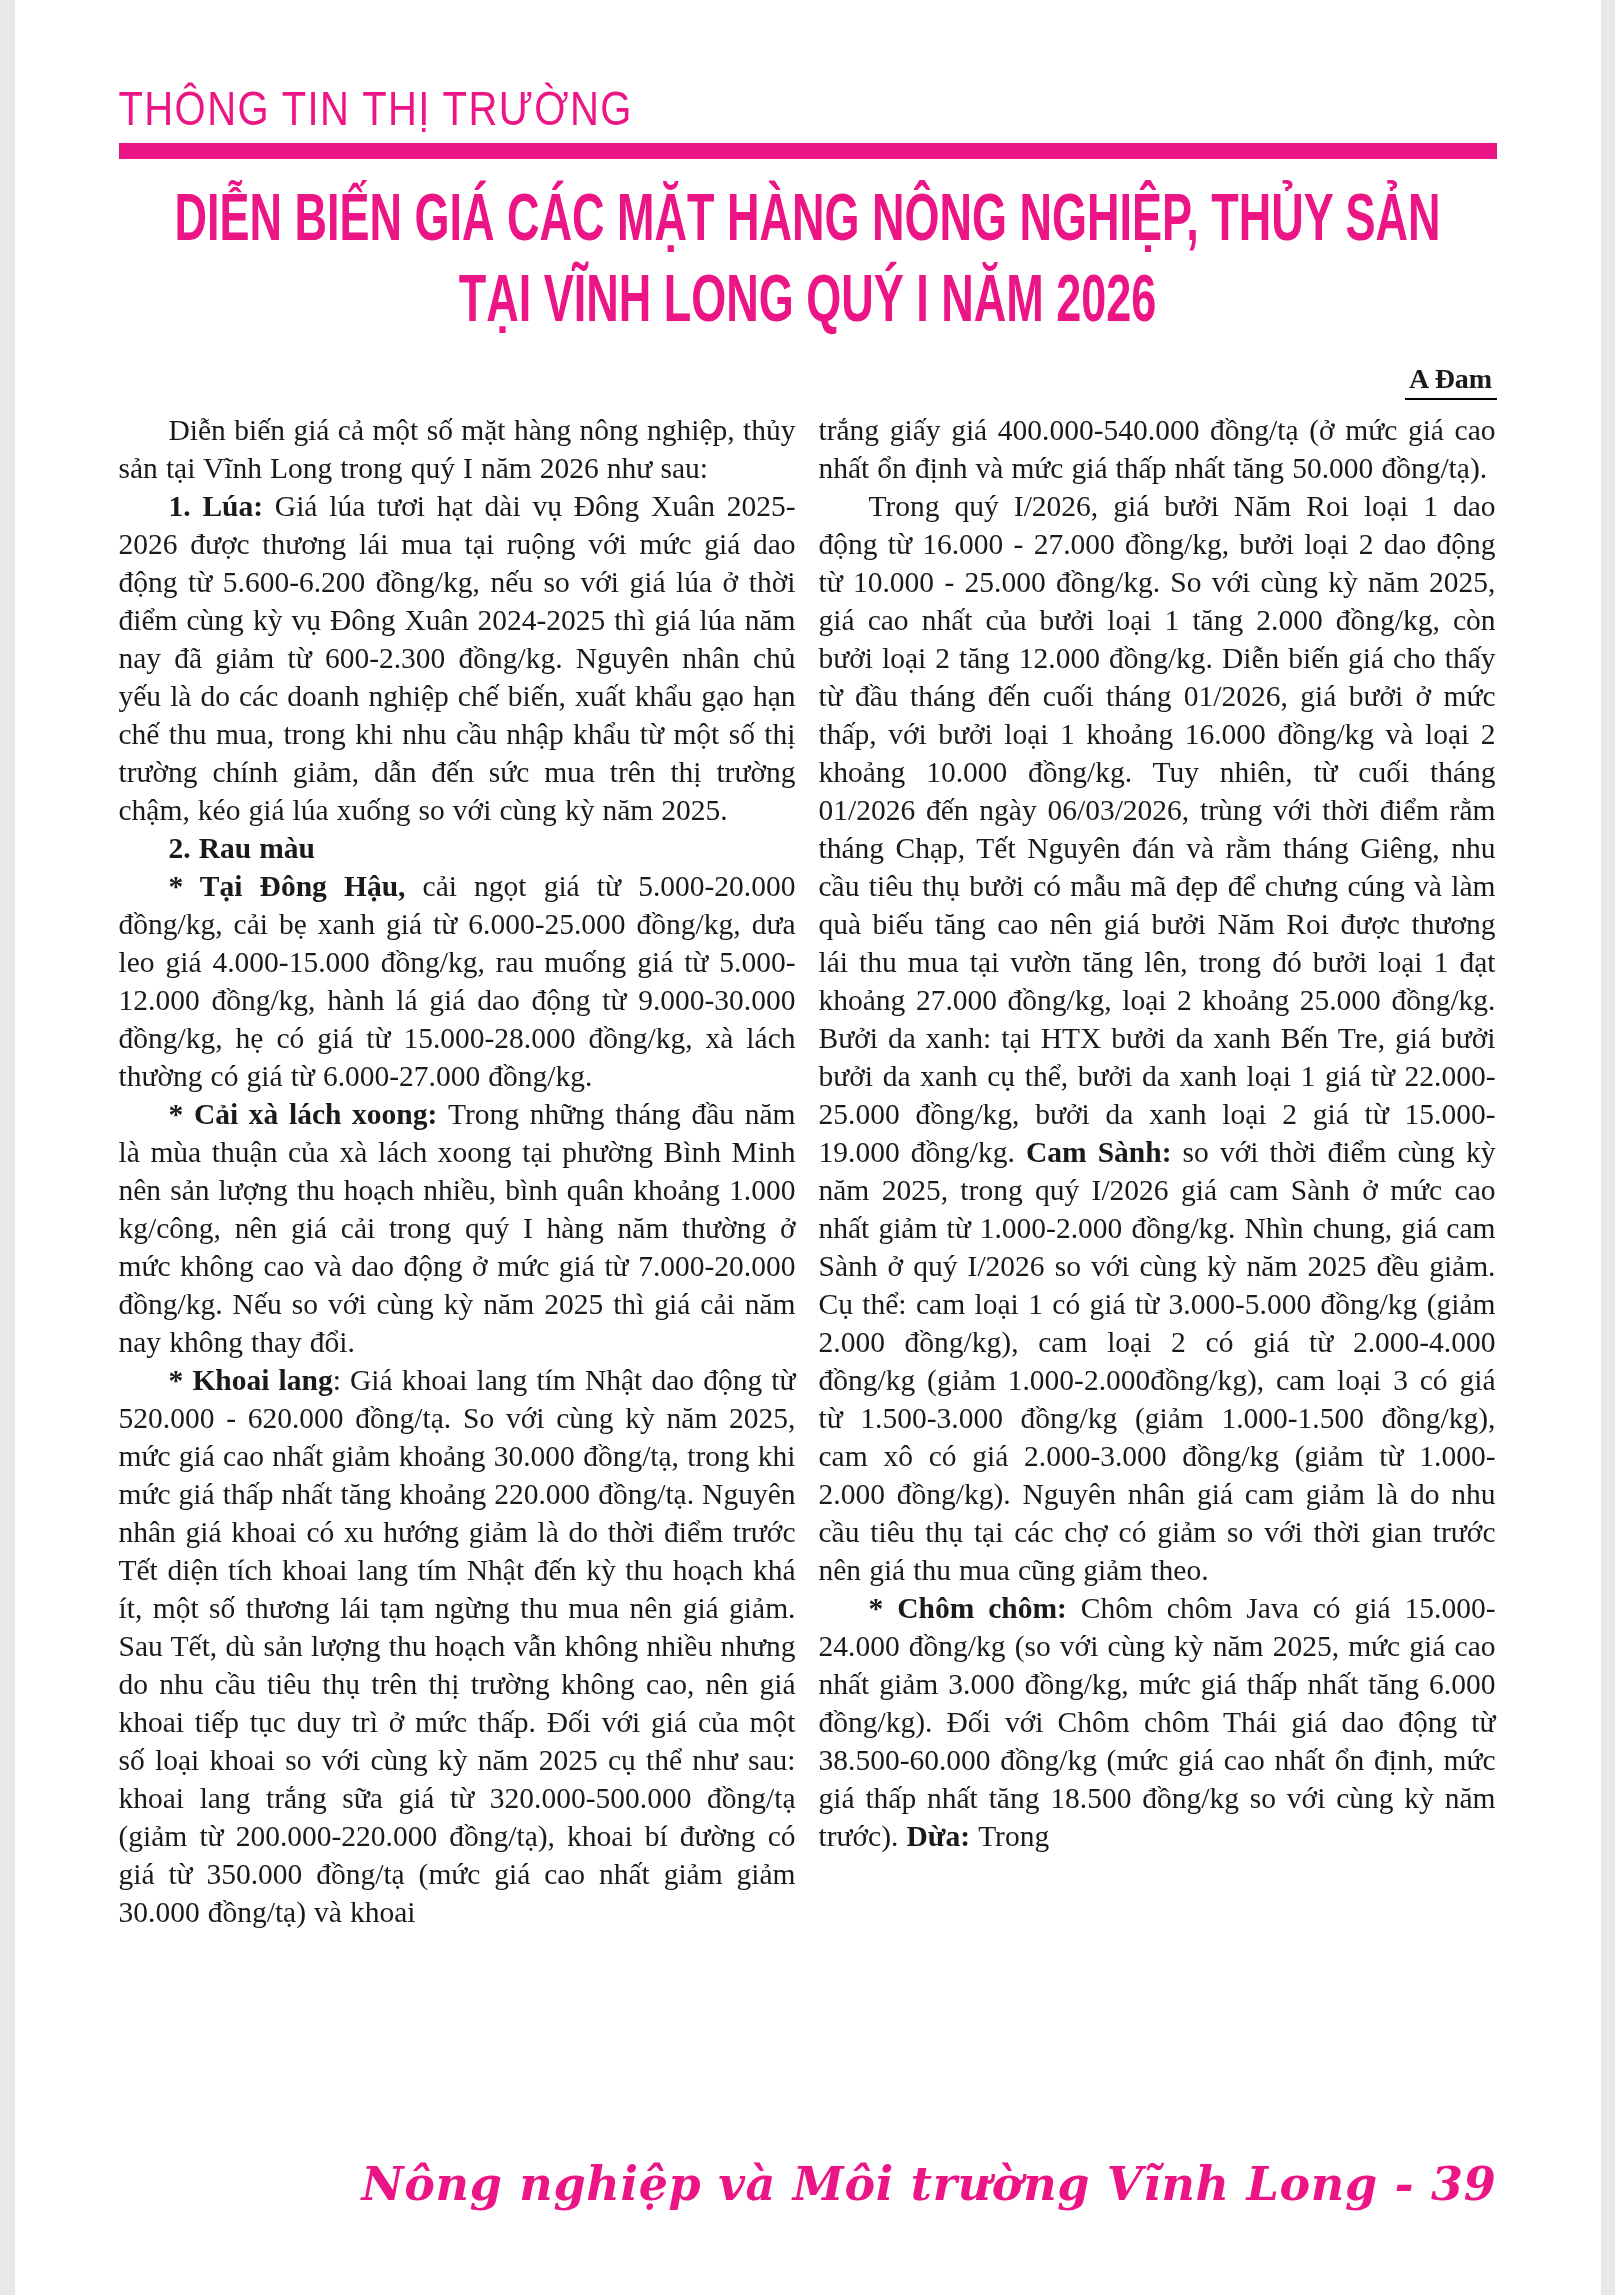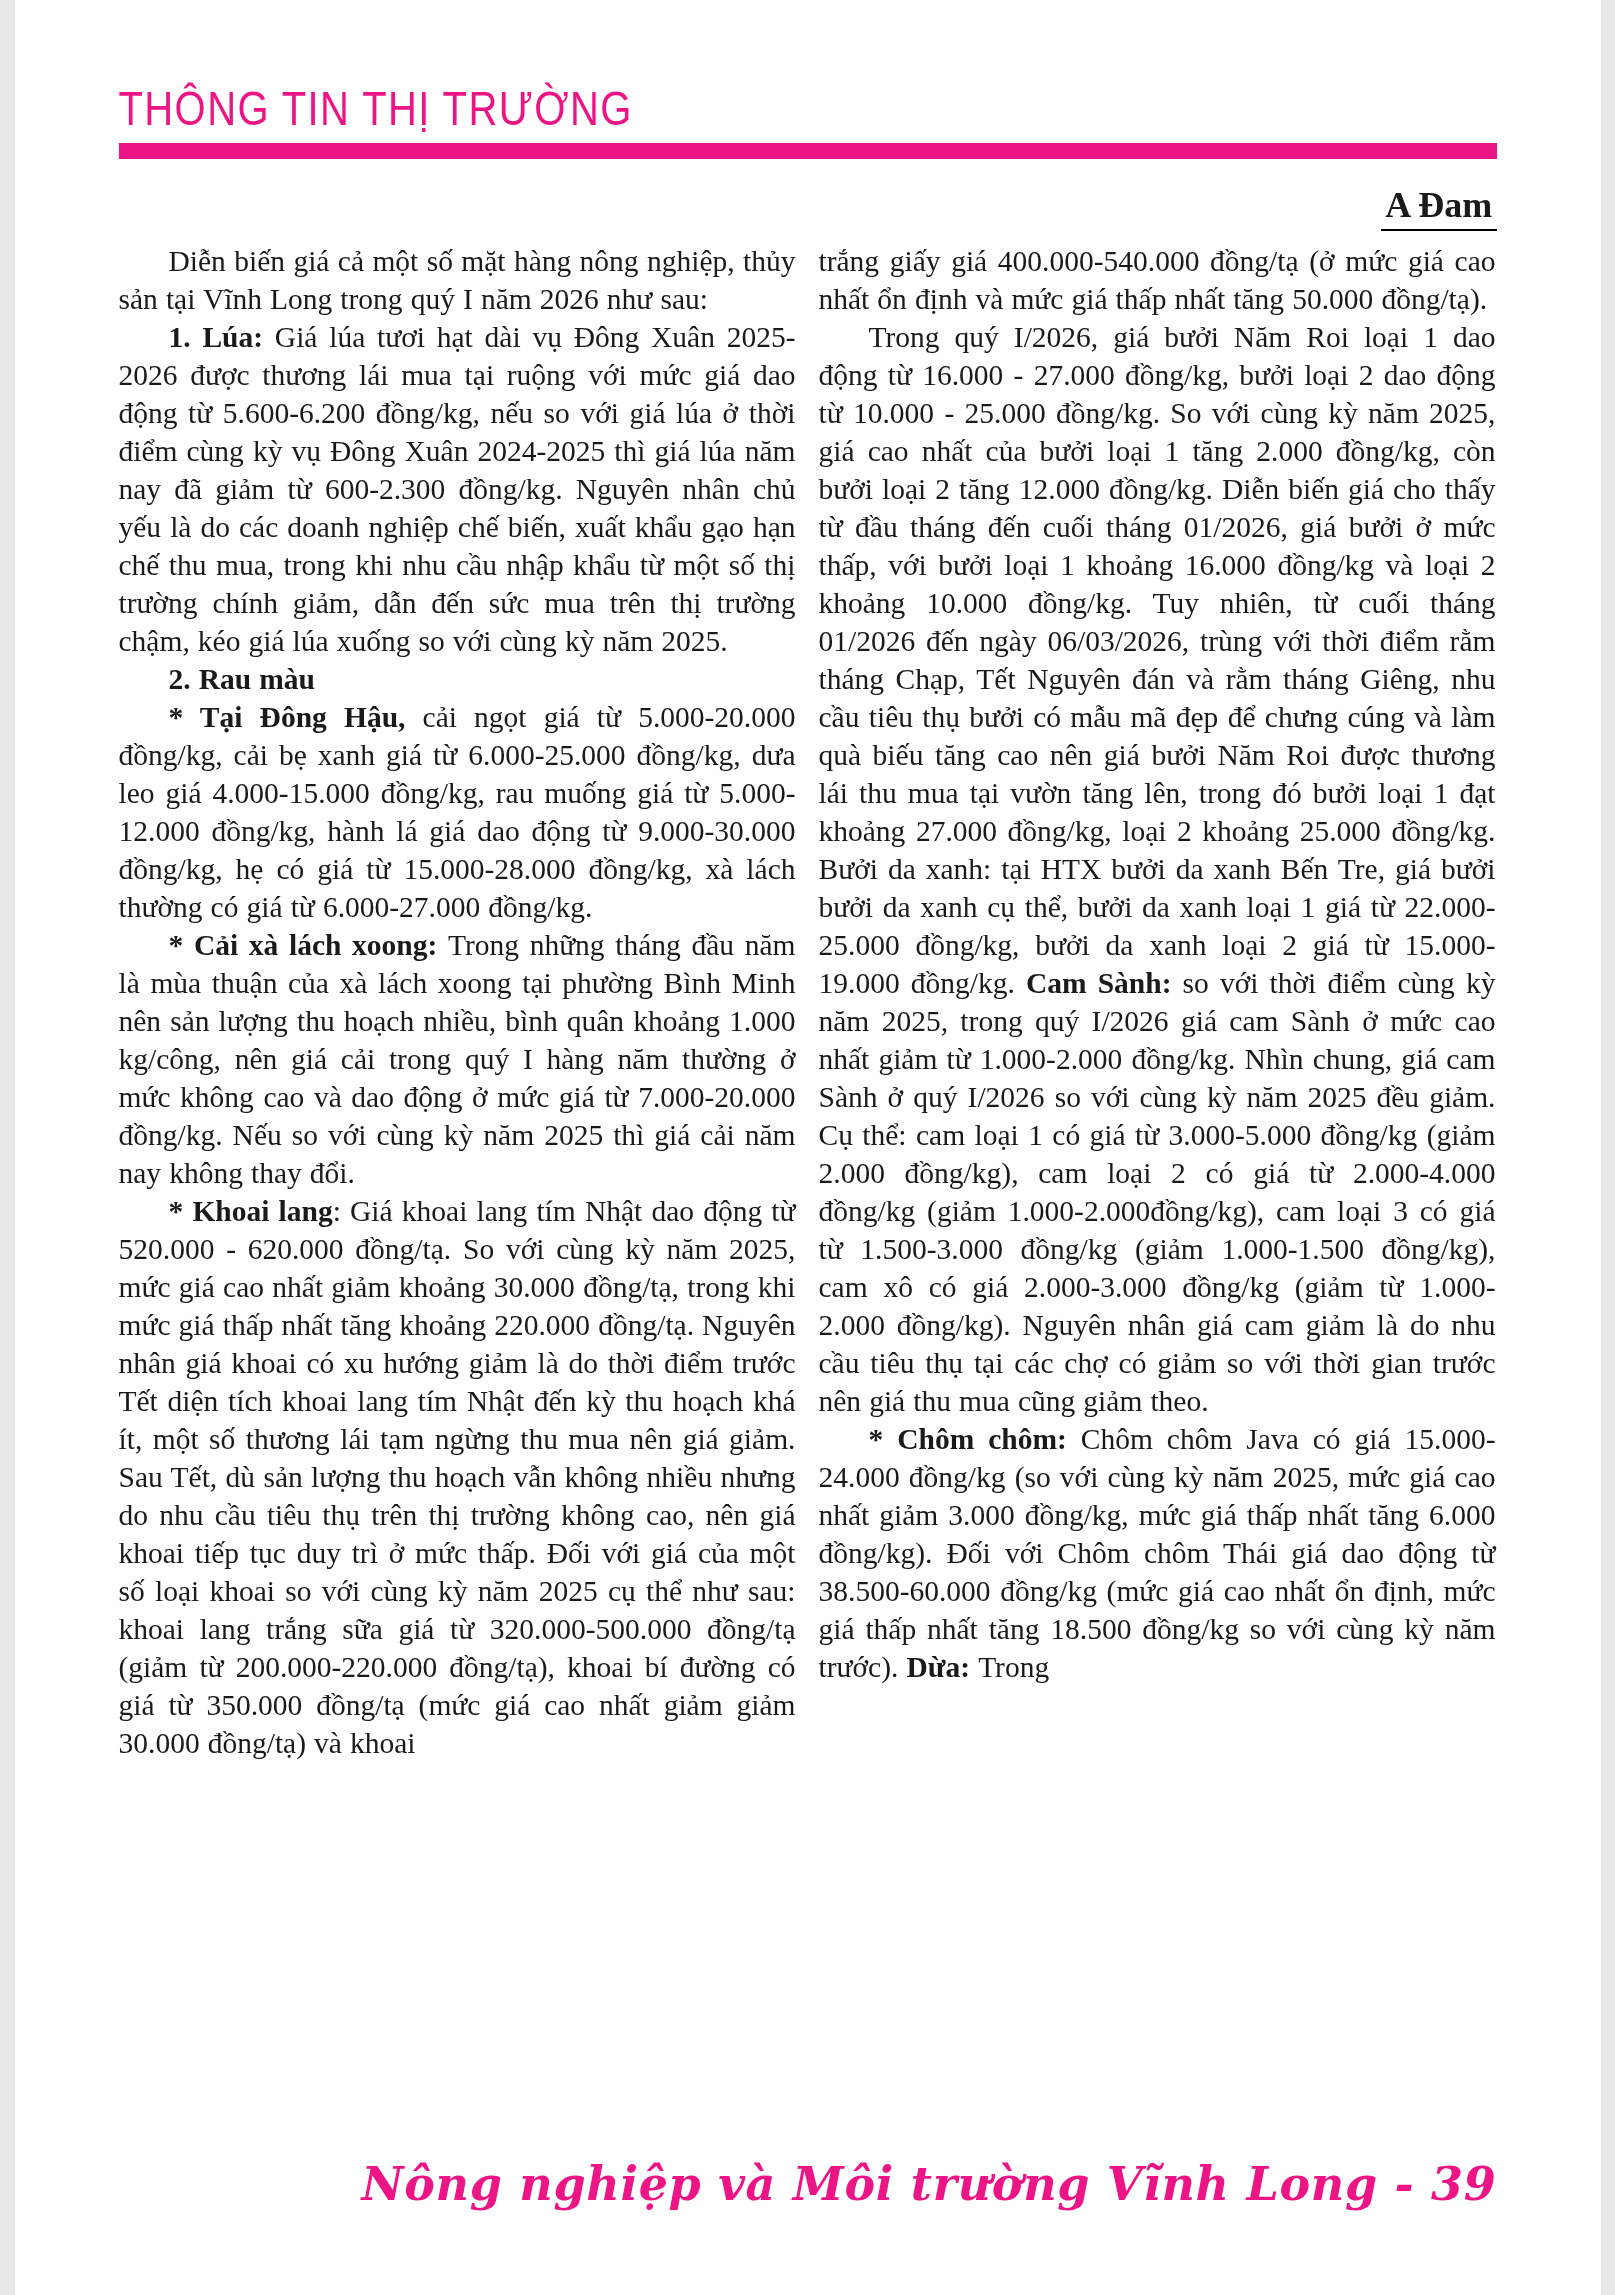--- a/index.html
+++ b/index.html
@@ -34,21 +34,21 @@
     font-family:"Liberation Sans", sans-serif;
     font-weight:bold; font-size:45px; letter-spacing:0px;
     line-height:81px; color:var(--accent);
     transform:scaleY(1.5); transform-origin:center;
     white-space:nowrap;
   }
 
   
   .byline-row{ margin-top:24.5px; text-align:right; }
   .byline{
-    display:inline-block; font-weight:bold; font-size:36px;
+    display:inline-block; font-weight:bold; font-size:28px;
     border-bottom:2.9px solid #000; padding:0 4.3px 2.9px 4.3px;
   }
 
   
   .columns{ margin-top:11.5px; display:flex; gap:23px; }
   .col{ width:677px; }
   .para{
     font-size:29.5px; line-height:38px; text-align:justify;
     word-spacing:0.7px;
   }
@@ -68,20 +68,24 @@
 </head>
 <body>
 
 <div class="page">
   <div class="content">
     <div>
       <span class="section-label">THÔNG TIN THỊ TRƯỜNG</span>
       <div class="rule"></div>
     </div>
 
+    <div class="title">
+      <span class="title-line">DIỄN BIẾN GIÁ CÁC MẶT HÀNG NÔNG NGHIỆP, THỦY SẢN</span>
+      <span class="title-line">TẠI VĨNH LONG QUÝ I NĂM 2026</span>
+    </div>
 
     <div class="byline-row">
       <span class="byline">A Đam</span>
     </div>
 
     <div class="columns">
       <div class="col">
           <p class="para indent"><span>Diễn biến giá cả một số mặt hàng nông nghiệp, thủy sản tại Vĩnh Long trong quý I năm 2026 như sau:</span></p>
           <p class="para indent"><span class="b">1. Lúa: </span><span>Giá lúa tươi hạt dài vụ Đông Xuân 2025-2026 được thương lái mua tại ruộng với mức giá dao động từ 5.600-6.200 đồng/kg, nếu so với giá lúa ở thời điểm cùng kỳ vụ Đông Xuân 2024-2025 thì giá lúa năm nay đã giảm từ 600-2.300 đồng/kg. Nguyên nhân chủ yếu là do các doanh nghiệp chế biến, xuất khẩu gạo hạn chế thu mua, trong khi nhu cầu nhập khẩu từ một số thị trường chính giảm, dẫn đến sức mua trên thị trường chậm, kéo giá lúa xuống so với cùng kỳ năm 2025.</span></p>
           <p class="para indent heading"><span class="b">2. Rau màu</span></p>

